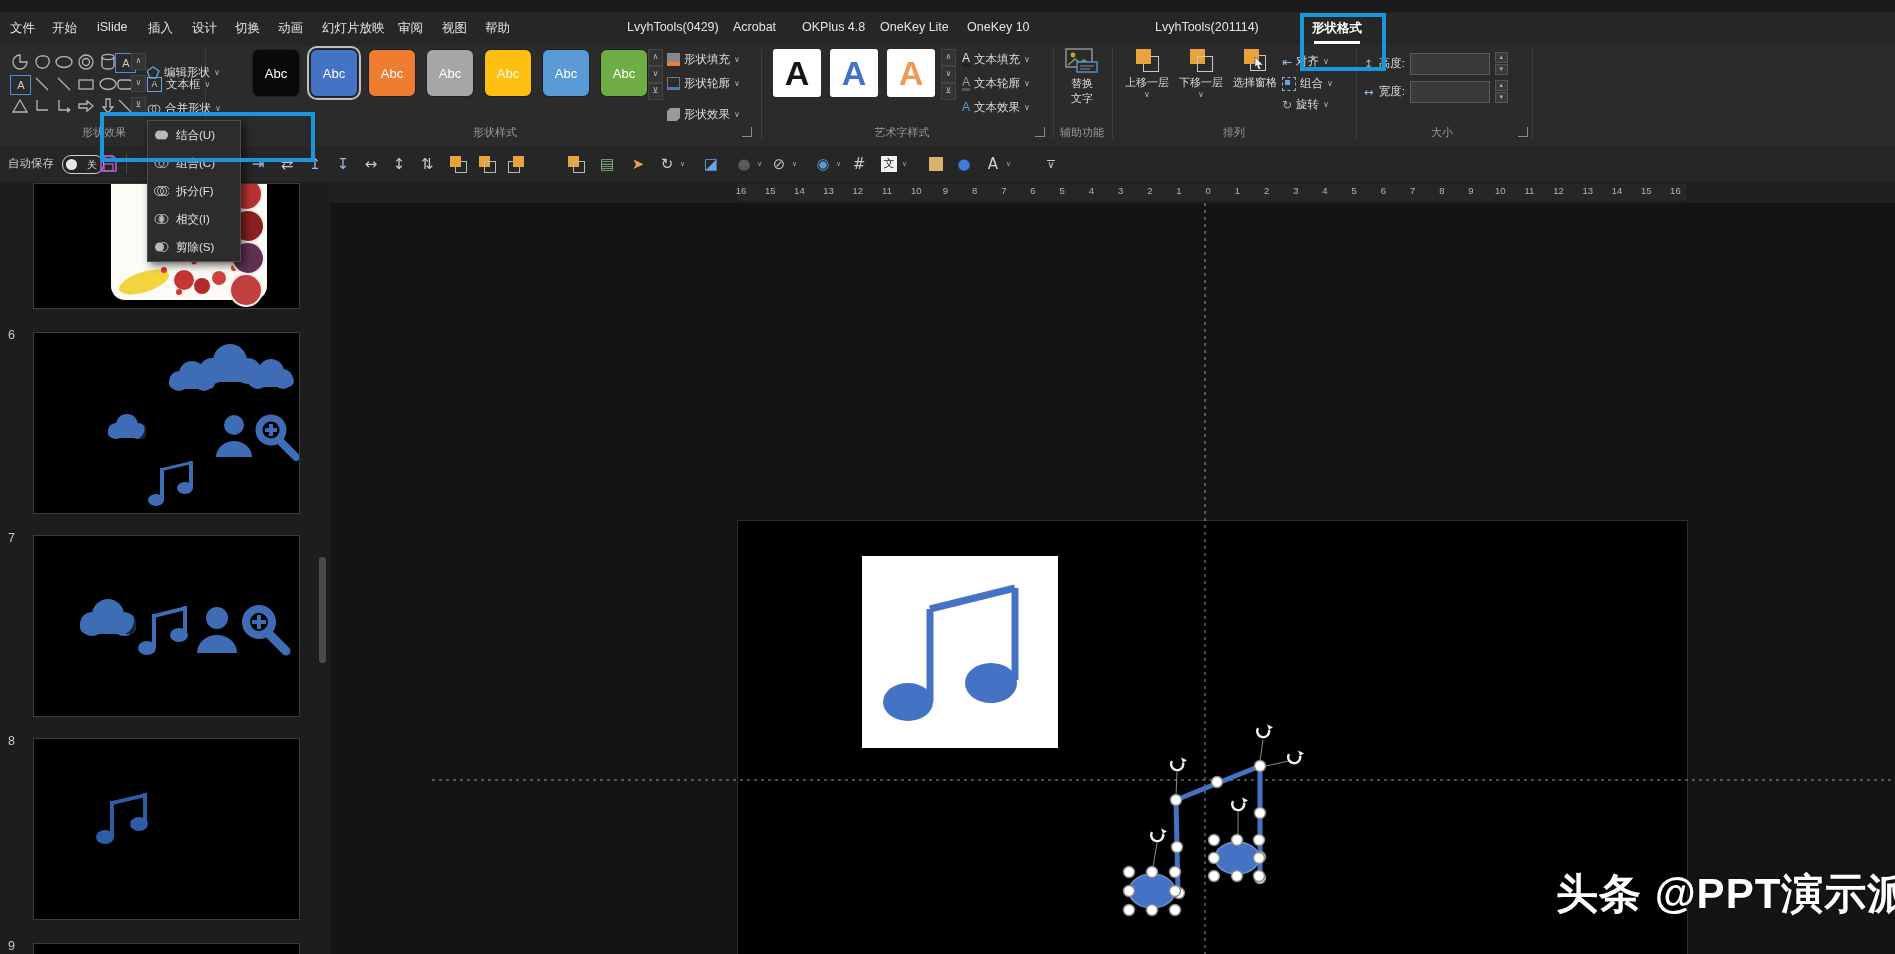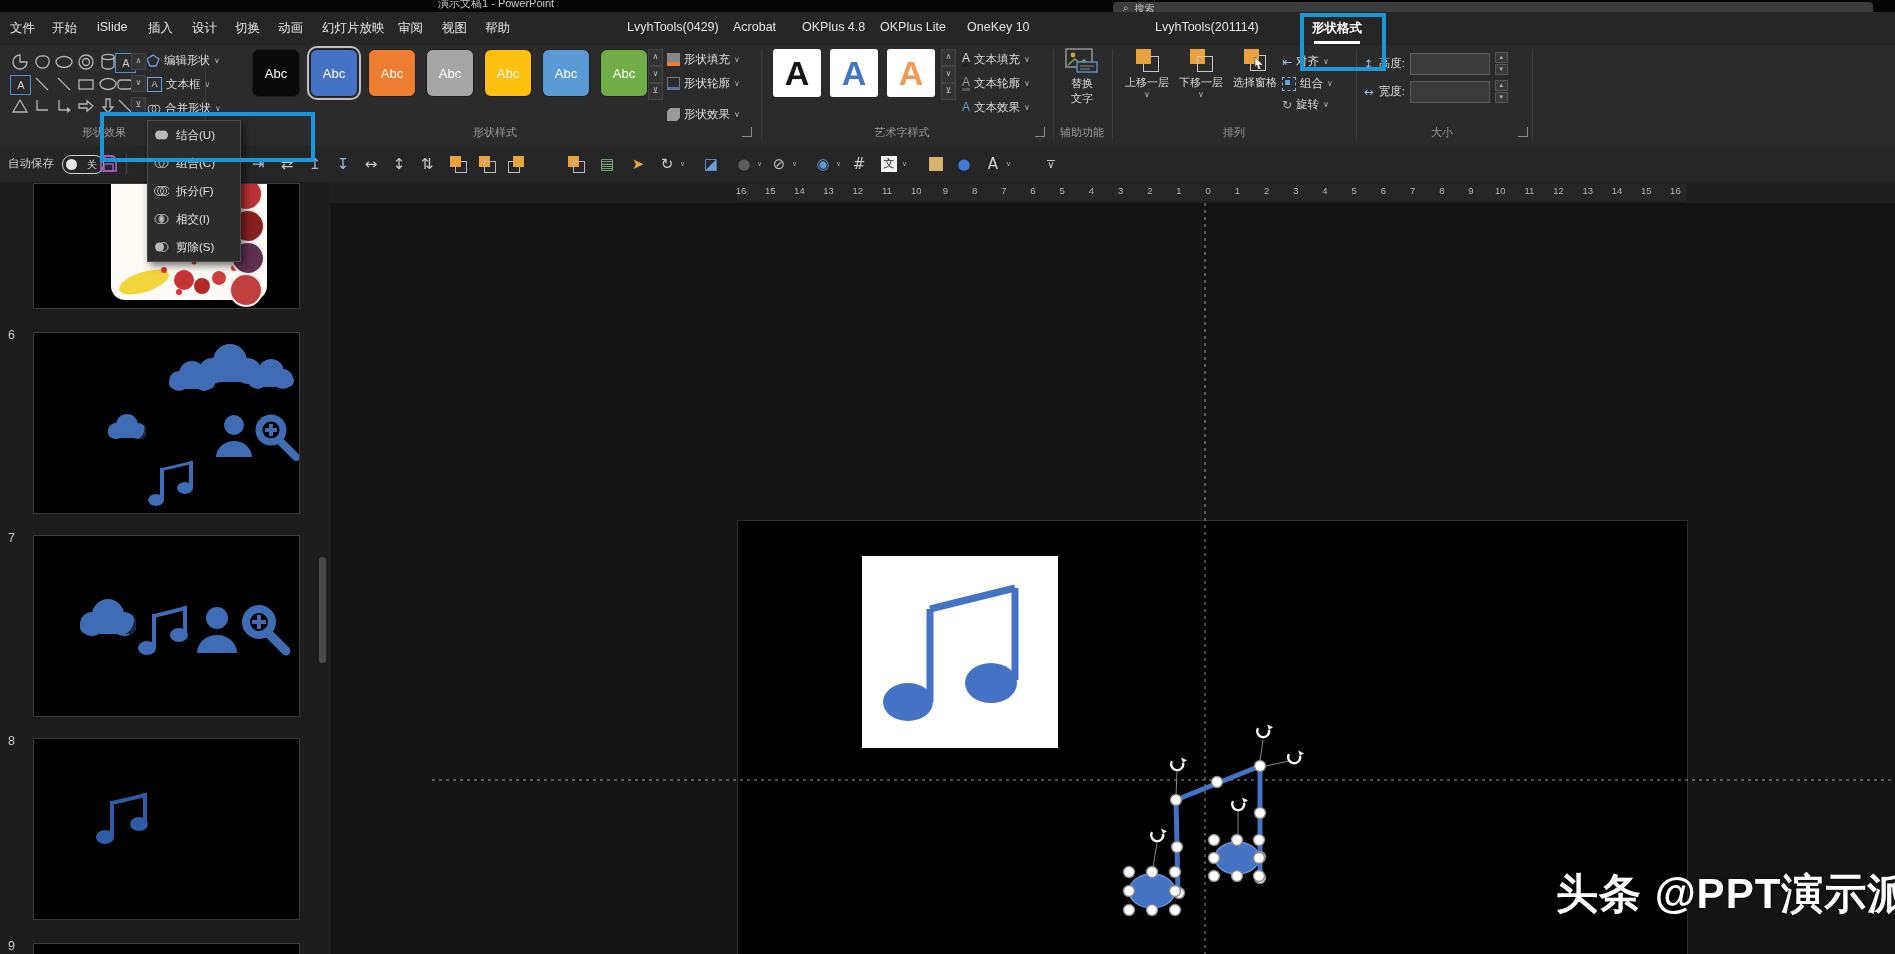--- a/index.html
+++ b/index.html
@@ -85,44 +85,37 @@
   .toggle{position:relative;width:40px;height:17px;border:1px solid #cfcfcf;border-radius:9px;
           display:flex;align-items:center;font-size:10px;color:#ddd;}
   .toggle i{position:absolute;left:3px;width:11px;height:11px;border-radius:50%;background:#e8e8e8;}
   .toggle span{position:absolute;right:6px;font-style:normal;}
 </style>
 </head>
 <body>
 
 <div id="app" class="nosel">
 
-  <div id="titlebar" class="a">
-    <span id="win-title" class="a">演示文稿1 - PowerPoint</span>
-    <div id="searchbar" class="a">
-      <span style="font-family:'DejaVu Sans',sans-serif;">⌕</span>
-      <span>搜索</span>
-    </div>
-  </div>
 
   <nav id="menubar" class="a">
       <span class="tab" style="left: 10px;">文件</span>
       <span class="tab" style="left: 52px;">开始</span>
       <span class="tab" style="left: 97px; text-align: center;">iSlide</span>
       <span class="tab" style="left: 148px;">插入</span>
       <span class="tab" style="left: 192px;">设计</span>
       <span class="tab" style="left: 235px;">切换</span>
       <span class="tab" style="left: 278px;">动画</span>
       <span class="tab" style="left: 322px;">幻灯片放映</span>
       <span class="tab" style="left: 398px;">审阅</span>
       <span class="tab" style="left: 442px;">视图</span>
       <span class="tab" style="left: 485px;">帮助</span>
       <span class="tab" style="left: 627px;">LvyhTools(0429)</span>
       <span class="tab" style="left: 733px;">Acrobat</span>
       <span class="tab" style="left: 802px;">OKPlus 4.8</span>
-      <span class="tab" style="left: 880px;">OKPlus Lite</span>
+      <span class="tab" style="left: 880px;">OneKey Lite</span>
       <span class="tab" style="left: 967px;">OneKey 10</span>
       <span class="tab" style="left: 1155px;">LvyhTools(201114)</span>
       <span class="tab active" style="left: 1312px;">形状格式</span>
     </nav>
 
   <div id="ribbon" class="a">
 
     <div class="gdiv" style="left:205px"></div>
     <div class="gdiv" style="left:761px"></div>
     <div class="gdiv" style="left:1053px"></div>
@@ -222,21 +215,21 @@
         <div class="shp" style="left: 115px; top: 52px;">
           <svg width="18" height="18">
             <line x1="3" y1="3" x2="15" y2="15"></line>
           </svg>
         </div>
       </div>
     <div class="scrbtn" style="left:131px;top:8px">∧</div>
     <div class="scrbtn" style="left:131px;top:30px">∨</div>
     <div class="scrbtn" style="left:131px;top:52px" style2="">⊻</div>
 
-    <div class="rbtn" style="left:147px;top:8px">
+    <div class="rbtn" style="left:147px;top:20px">
       <svg width="13" height="13">
           <polygon points="6,1 12,5 9,12 3,12 0,5" fill="none" stroke="#6aa1e0" stroke-width="1.3"></polygon>
         </svg>
       <span>编辑形状</span>
         <span class="chev">∨</span>
     </div>
     <div class="rbtn" style="left:147px;top:32px">
       <span style="width:13px;height:13px;border:1px solid #6aa1e0;font-size:9px;text-align:center;line-height:12px;color:#ccc;">A</span>
       <span>文本框</span>
         <span class="chev">∨</span>

